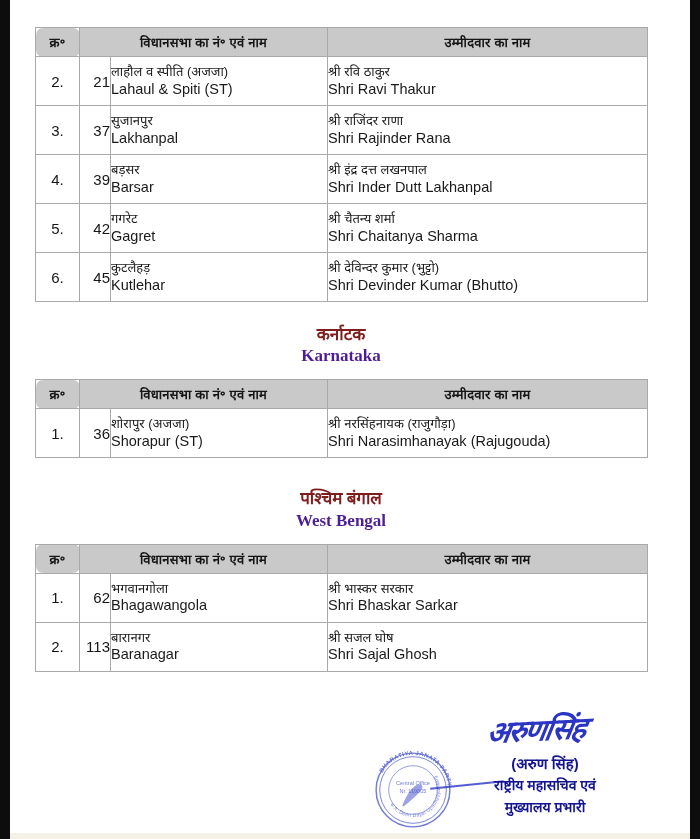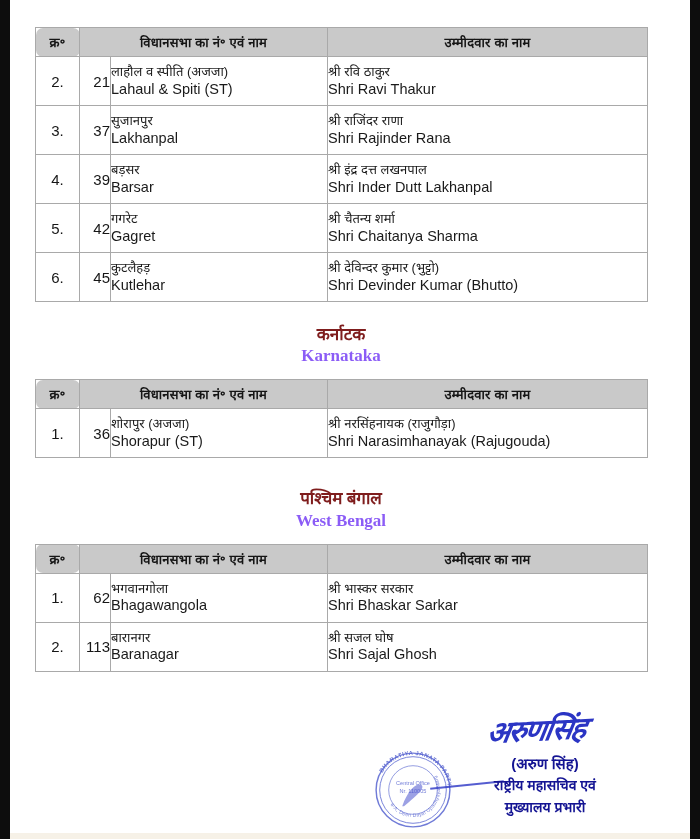--- a/index.html
+++ b/index.html
@@ -122,21 +122,21 @@
     font-family: "Liberation Serif", "DejaVu Serif", serif;
     font-weight: bold;
     font-size: 17px;
     color: #7f1d1d;
     line-height: 1.25;
   }
   .state-en {
     font-family: "Liberation Serif", "DejaVu Serif", serif;
     font-weight: bold;
     font-size: 17px;
-    color: #8b5cf6;
+    color: #4c1d95;
     line-height: 1.3;
   }
 
   
   .sign-area {
     position: absolute;
     left: 345;
     width: 635px;
     top: 700px;
     height: 139px;

